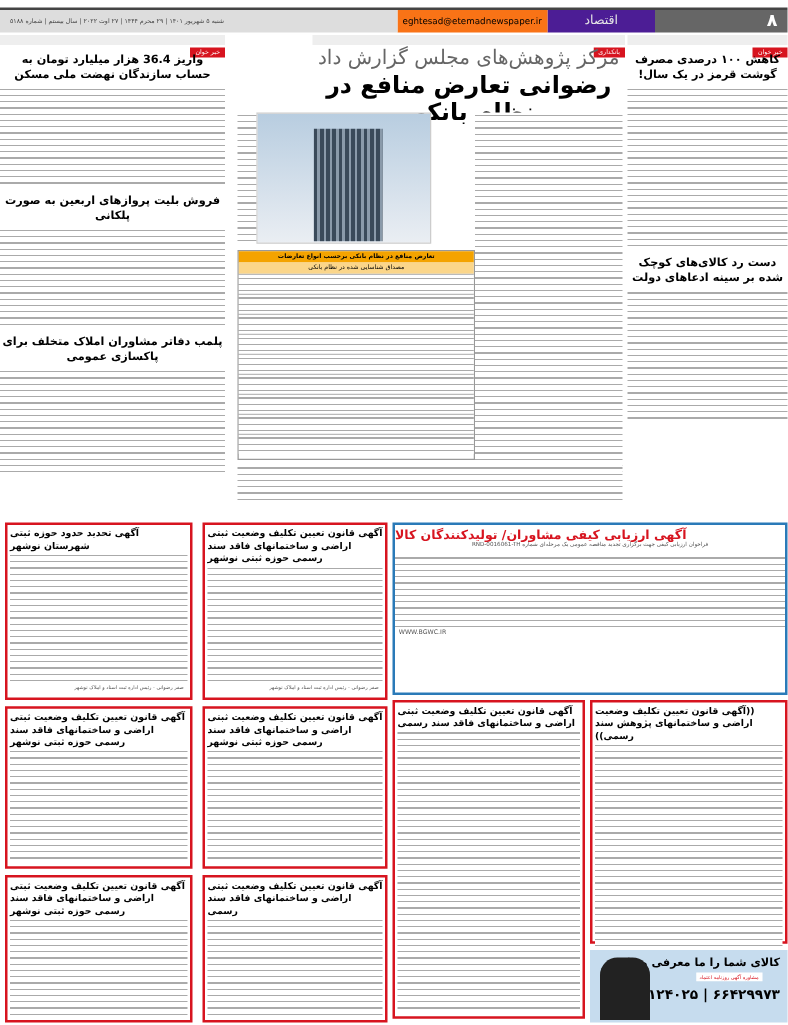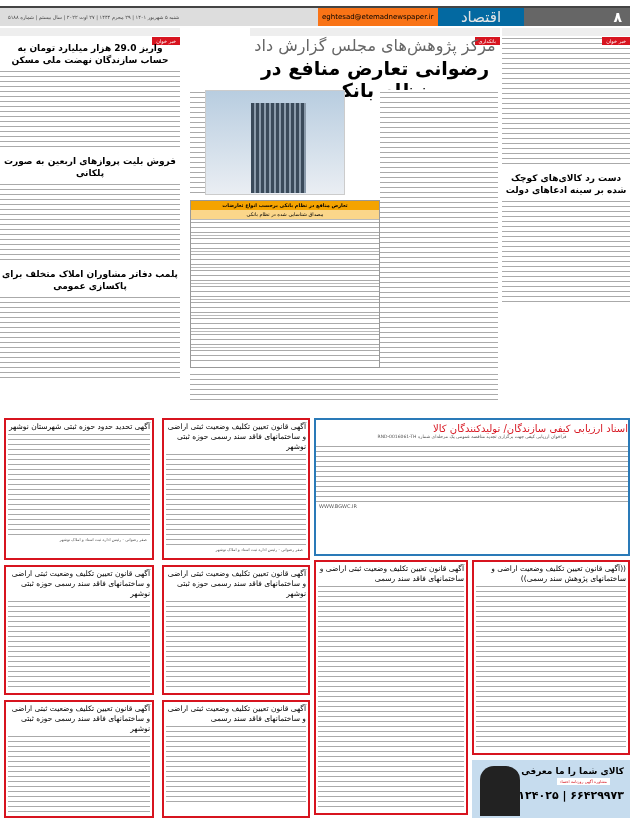--- a/index.html
+++ b/index.html
@@ -1,54 +1,55 @@
 <!DOCTYPE html>
 <html><head>
 <meta charset="utf-8">
 <style>
 *{box-sizing:border-box;margin:0;padding:0}
 body{width:630px;height:820px;background:#fff;font-family:"DejaVu Sans",sans-serif;overflow:hidden;position:relative;direction:rtl}
 .topbar{position:absolute;top:6px;left:0;width:630px;height:20px;border-top:2px solid #444;display:flex}
 .pgnum{width:106px;background:#666;color:#fff;font-size:14px;font-weight:bold;padding-right:8px;line-height:18px}
-.section{width:86px;background:#0369a1;color:#e6e6e6;font-size:15px;text-align:center;line-height:18px}
+.section{width:86px;background:#4c1d95;color:#e6e6e6;font-size:10px;text-align:center;line-height:18px}
 .email{width:120px;background:#f97316;font-size:7px;line-height:18px;text-align:left;padding-left:4px;direction:ltr}
 .dateinfo{flex:1;background:#ddd;font-size:5px;line-height:18px;color:#444;padding-right:4px;text-align:left;padding-left:8px}
 .col{position:absolute;top:28px}
 .tag{background:#d7141f;color:#fff;font-size:5px;padding:1px 4px;display:inline-block}
 .tagbar{background:#eee;height:8px;width:100%}
 .hl{font-weight:bold;font-size:9px;text-align:center;line-height:12px;margin:6px 2px 3px}
 .txt{font-size:4px;line-height:5.5px;color:#555;text-align:justify;padding:0 3px}
 .lines{background:repeating-linear-gradient(#fff 0 2px,#aaa 2px 3px,#fff 3px 5px)}
 .kicker{font-size:16px;color:#666;text-align:center}
 .main-hl{font-size:19px;font-weight:bold;text-align:center;margin-top:2px}
 .photo{position:absolute;left:205px;top:90px;width:140px;height:105px;background:linear-gradient(#b8cde0,#eaeef3);border:1px solid #ccc}
 .bldg{position:absolute;left:45px;top:12px;width:55px;height:90px;background:repeating-linear-gradient(90deg,#3a4a5a 0 3px,#8a9aaa 3px 5px)}
 .tbl{position:absolute;left:190px;top:200px;width:190px;height:168px;border:1px solid #999}
 .tbl .th{background:#f4a300;font-size:5px;height:9px;text-align:center;font-weight:bold;line-height:9px}
 .tbl .tr{border-top:1px solid #bbb;height:16px}
 .adbox{position:absolute;border:2px solid #d7141f;padding:2px}
-.adttl{font-weight:normal;font-size:7.5px;text-align:right;line-height:10px}
+.adttl{font-weight:bold;font-size:7.5px;text-align:left;line-height:10px}
 .bluebox{position:absolute;left:314px;top:418px;width:316px;height:138px;border:2px solid #2a7ab8;background:#fff}
 .promo{position:absolute;left:472px;top:760px;width:158px;height:58px;background:#c6dcee}
 .promo-title{font-size:9px;font-weight:bold;position:absolute;right:6px;top:6px}
 .promo-phone{font-size:11px;font-weight:bold;position:absolute;right:6px;top:30px;direction:ltr;line-height:12px}
 .promo-sub{position:absolute;right:20px;top:18px;background:#fff;color:#d7141f;font-size:4px;padding:1px 3px}
 </style>
 </head>
 <body>
 
 <div class="topbar">
  <div class="pgnum">۸</div>
  <div class="section">اقتصاد</div>
  <div class="email">eghtesad@etemadnewspaper.ir</div>
  <div class="dateinfo">شنبه ۵ شهریور ۱۴۰۱ | ۲۹ محرم ۱۴۴۴ | ۲۷ اوت ۲۰۲۲ | سال بیستم | شماره ۵۱۸۸</div>
 </div>
 
 <div class="col" style="right:0;width:128px">
  <div class="tagbar"><span class="tag">خبر خوان</span></div>
+ <div class="hl">کاهش ۱۰۰ درصدی مصرف گوشت قرمز در یک سال!</div>
  <div class="txt lines" style="height:130px"></div>
  <div class="hl">دست رد کالای‌های کوچک شده بر سینه ادعاهای دولت</div>
  <div class="txt lines" style="height:105px"></div>
 </div>
 
 <div class="col" style="right:130px;width:250px">
  <div class="tagbar"><span class="tag">بانکداری</span></div>
  <div class="kicker">مرکز پژوهش‌های مجلس گزارش داد</div>
  <div class="main-hl">رضوانی تعارض منافع در نظام بانکی</div>
 </div>
@@ -67,30 +68,30 @@
     <div class="tr lines"></div>
     <div class="tr lines"></div>
     <div class="tr lines"></div>
     <div class="tr lines"></div>
     <div class="tr lines"></div>
 </div>
 <div class="txt lines" style="position:absolute;left:190px;top:372px;width:308px;height:30px"></div>
 
 <div class="col" style="left:0;width:180px">
  <div class="tagbar"><span class="tag">خبر خوان</span></div>
- <div class="hl">واریز 29.0 هزار میلیارد تومان به حساب سازندگان نهضت ملی مسکن</div>
+ <div class="hl">واریز 36.4 هزار میلیارد تومان به حساب سازندگان نهضت ملی مسکن</div>
  <div class="txt lines" style="height:80px"></div>
  <div class="hl">فروش بلیت پروازهای اربعین به صورت پلکانی</div>
  <div class="txt lines" style="height:80px"></div>
  <div class="hl">پلمب دفاتر مشاوران املاک متخلف برای پاکسازی عمومی</div>
  <div class="txt lines" style="height:85px"></div>
 </div>
 
 <div class="bluebox">
- <div class="adttl" style="color:#d7141f;font-size:10px;margin-top:4px">اسناد ارزیابی کیفی سازندگان/ تولیدکنندگان کالا</div>
+ <div class="adttl" style="color:#d7141f;font-size:10px;margin-top:4px">آگهی ارزیابی کیفی مشاوران/ تولیدکنندگان کالا</div>
  <div class="txt" style="text-align:center;font-size:4.5px">فراخوان ارزیابی کیفی جهت برگزاری تجدید مناقصه عمومی یک مرحله‌ای شماره RND-0016061-TH</div>
  <div class="txt lines" style="height:60px;margin-top:4px"></div>
  <div class="txt" style="direction:ltr;font-size:5px">WWW.BGWC.IR</div>
 </div>
 
 <div class="adbox" style="left:162px;top:418px;width:148px;height:142px">
     <div class="adttl">آگهی قانون تعیین تکلیف وضعیت ثبتی اراضی و ساختمانهای فاقد سند رسمی حوزه ثبتی نوشهر</div>
     <div class="txt lines" style="height:95px"></div>
     <div class="txt">صفر رضوانی - رئیس اداره ثبت اسناد و املاک نوشهر</div>
   </div>

